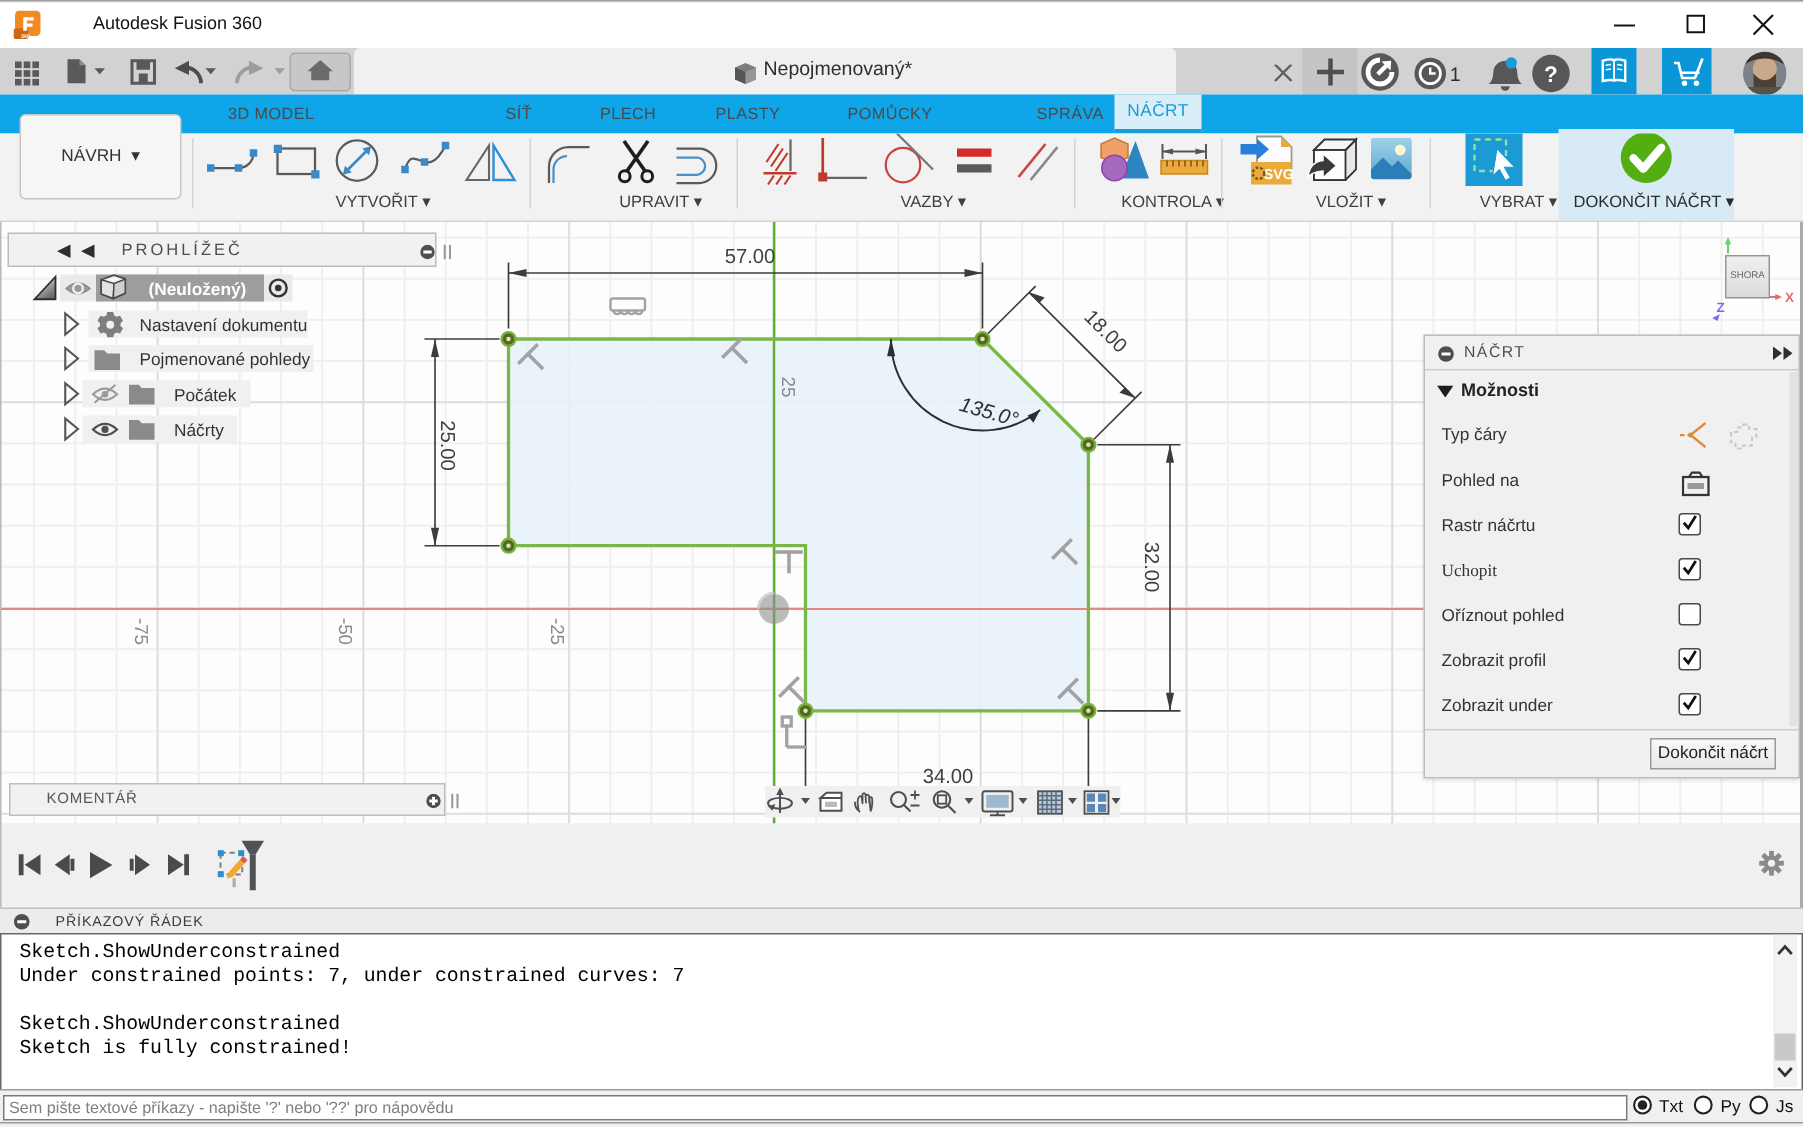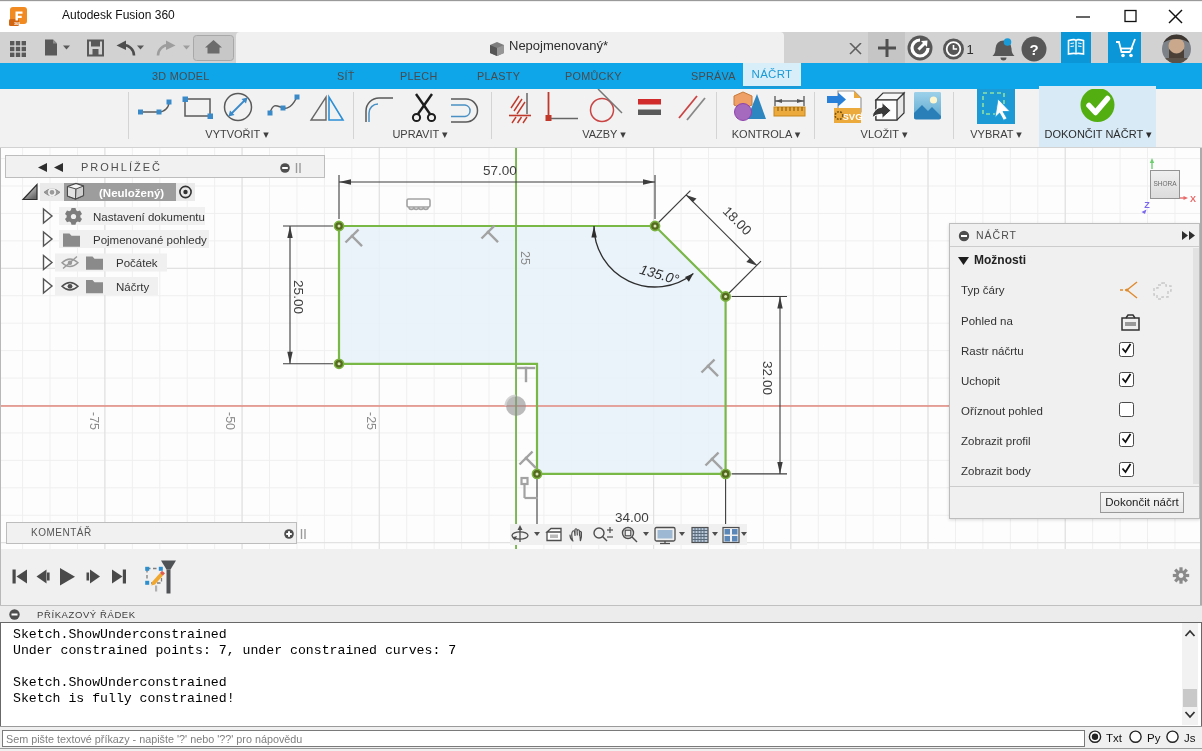--- a/index.html
+++ b/index.html
@@ -11,36 +11,36 @@
 #toolbar{position:absolute;top:31px;left:0;width:1202px;height:31px;background:#d2d2d2;}
 #doctab{position:absolute;top:31px;left:236px;width:548px;height:31px;background:#f0f0f0;border-radius:4px 4px 0 0;}
 #plusbtn{position:absolute;top:31px;left:868px;width:37px;height:31px;background:#c5c5c5;}
 
 #tabsrow{position:absolute;top:62px;left:0;width:1202px;height:26px;background:#0ea5e9;}
 .rtab{position:absolute;top:62px;height:24px;font-size:10.8px;color:#4a4a4a;letter-spacing:.3px;}
 #nacrttab{position:absolute;left:743px;top:62px;width:58px;height:23px;background:#d8eef9;border-bottom:2px solid #1a9bd7;color:#1a9bd7;font-size:11.5px;text-align:center;line-height:23px;letter-spacing:.3px;}
 
 #ribbon{position:absolute;top:88px;left:0;width:1202px;height:58px;background:#f2f2f2;border-bottom:1px solid #d2d2d2;}
 #navrhbtn{position:absolute;top:75px;left:13px;width:108px;height:57px;background:#f6f6f6;border:1px solid #c6c6c6;border-radius:4px;box-sizing:border-box;text-align:center;line-height:55px;font-size:11.5px;color:#333;z-index:5;}
-.glabel{position:absolute;top:39px;font-size:11px;color:#3f3f3f;text-align:center;}
+.glabel{position:absolute;top:39px;font-size:11px;color:#3f3f3f;text-align:right;}
 .gdiv{position:absolute;top:3px;height:47px;width:1px;background:#d4d4d4;}
 #dokblock{position:absolute;top:-3px;left:1039px;width:117px;height:61px;background:#d7eaf6;}
 
 #canvas{position:absolute;top:147px;left:0;width:1202px;height:401px;background-color:#fdfdfd;
 background-image:
 linear-gradient(90deg,#dedede 1px,transparent 1px),
 linear-gradient(0deg,#dedede 1px,transparent 1px),
 linear-gradient(90deg,#efefef 1px,transparent 1px),
 linear-gradient(0deg,#efefef 1px,transparent 1px);
 background-size:137.2px 100%,100% 137.2px,27.44px 100%,100% 27.44px;
 background-position:104.4px 0,0 120.8px,22.1px 0,0 11.05px;}
 #sketch{position:absolute;top:0;left:0;z-index:1;}
 
 .panelhead{background:#f1f1f1;border:1px solid #bdbdbd;box-sizing:border-box;}
-#browserhead{position:absolute;left:5px;top:7px;width:320px;height:23px;z-index:3;}
+#browserhead{position:absolute;left:5px;top:7px;width:286px;height:23px;z-index:3;}
 #komentar{position:absolute;left:6px;top:374px;width:291px;height:22px;z-index:3;padding-left:38px;}
 #navbar{position:absolute;left:510px;top:376px;width:237px;height:21px;background:#f0f0f0;z-index:3;}
 #sketchpal{position:absolute;left:949px;top:75px;width:251px;height:296px;background:#f0f0f0;border:1px solid #bdbdbd;box-sizing:border-box;z-index:3;box-shadow:0 1px 3px rgba(0,0,0,.15);}
 #viewcube{position:absolute;left:1150px;top:22px;width:30px;height:29px;background:linear-gradient(#efefef,#dcdcdc);border:1.5px solid #939393;box-sizing:border-box;z-index:2;text-align:center;font-size:6.5px;color:#6a6a6a;line-height:26px;letter-spacing:0;}
 
 #timeline{position:absolute;top:548px;left:0;width:1202px;height:56px;background:#f0f0f0;}
 
 #cmdhdr{position:absolute;top:604px;left:0;width:1202px;height:17px;background:#ececec;border-top:1px solid #c0c0c0;box-sizing:border-box;}
 #cmdhdr span{position:absolute;left:37px;top:3px;font-size:9.5px;letter-spacing:.6px;color:#3c3c3c;}
 #console{position:absolute;top:621px;left:0;width:1202px;height:105px;background:#fff;border:1px solid #686868;box-sizing:border-box;font-family:"Liberation Mono",monospace;font-size:13.2px;line-height:16px;color:#000;padding:4px 0 0 12px;white-space:pre;}
@@ -298,20 +298,21 @@
     <span class="glabel" style="left:844px;width:80px;">VLOŽIT ▾</span>
     <span class="glabel" style="left:954px;width:84px;">VYBRAT ▾</span>
     <span class="glabel" style="left:1040px;width:116px;color:#2b2b2b;">DOKONČIT NÁČRT ▾</span>
     <div class="gdiv" style="left:128px;"></div>
     <div class="gdiv" style="left:353px;"></div>
     <div class="gdiv" style="left:491px;"></div>
     <div class="gdiv" style="left:716px;"></div>
     <div class="gdiv" style="left:814px;"></div>
     <div class="gdiv" style="left:953px;"></div>
   </div>
+  <div id="navrhbtn">NÁVRH &nbsp;▾</div>
   <div id="canvas">
   <svg id="sketch" width="1202" height="401" viewBox="0 0 1202 401">
 
     <polygon points="339,78 655,78 725.6,148.5 725.6,325.9 537,325.9 537,215.8 339,215.8" fill="#e7f1f9" fill-opacity="0.88"></polygon>
 
     <line x1="0" y1="258" x2="1202" y2="258" stroke="#e2887e" stroke-width="1.4"></line>
     <line x1="516" y1="0" x2="516" y2="401" stroke="#61ad35" stroke-width="1.6"></line>
     <polygon points="339,78 655,78 725.6,148.5 725.6,325.9 537,325.9 537,215.8 339,215.8" fill="none" stroke="#79b747" stroke-width="2.2" stroke-linejoin="miter"></polygon>
 
     <circle cx="516" cy="258" r="10" fill="#8f8f8f" fill-opacity="0.6"></circle>
@@ -592,24 +593,24 @@
           <polygon points="7,0 7,9 13,4.5" fill="#2e2e2e"></polygon>
         </svg>
     <div class="abs" style="left:0;top:22px;width:249px;height:1px;background:#ccc;"></div>
     <svg class="abs" style="left:8px;top:33px" width="11" height="8" viewBox="0 0 11 8">
           <polygon points="0,0 11,0 5.5,8" fill="#1d1d1d"></polygon>
         </svg>
     <span class="abs" style="left:24px;top:29px;font-size:12px;font-weight:bold;color:#222;">Možnosti</span>
     <span class="pallbl" style="top:60px;">Typ čáry</span>
     <span class="pallbl" style="top:91px;">Pohled na</span>
     <span class="pallbl" style="top:121px;">Rastr náčrtu</span>
-    <span class="pallbl" style="top:151px;">Uchopit</span>
+    <span class="pallbl" style="top:151px;font-family:Liberation Serif, serif;">Uchopit</span>
     <span class="pallbl" style="top:181px;">Oříznout pohled</span>
     <span class="pallbl" style="top:211px;">Zobrazit profil</span>
-    <span class="pallbl" style="top:241px;">Zobrazit body</span>
+    <span class="pallbl" style="top:241px;">Zobrazit under</span>
     <svg class="abs" style="left:168px;top:55px" width="60" height="22" viewBox="0 0 60 22">
       <g stroke="#e08a2e" stroke-width="1.5" fill="none">
         <line x1="2" y1="11" x2="9" y2="11" stroke-dasharray="3 2"></line>
         <line x1="9" y1="11" x2="19" y2="3"></line>
         <line x1="9" y1="11" x2="19" y2="19"></line>
         <circle cx="9" cy="11" r="1.6" fill="#e08a2e" stroke="none"></circle>
       </g>
       <g stroke="#c9c9c9" stroke-width="1.4" fill="none">
         <path d="M44 4 h4 v3 h5 v5 h-3 v6 h-6 v2 h-5 v-4 h-3 v-7 h4 v-3 h4 z" stroke-dasharray="3 2"></path>
       </g>

